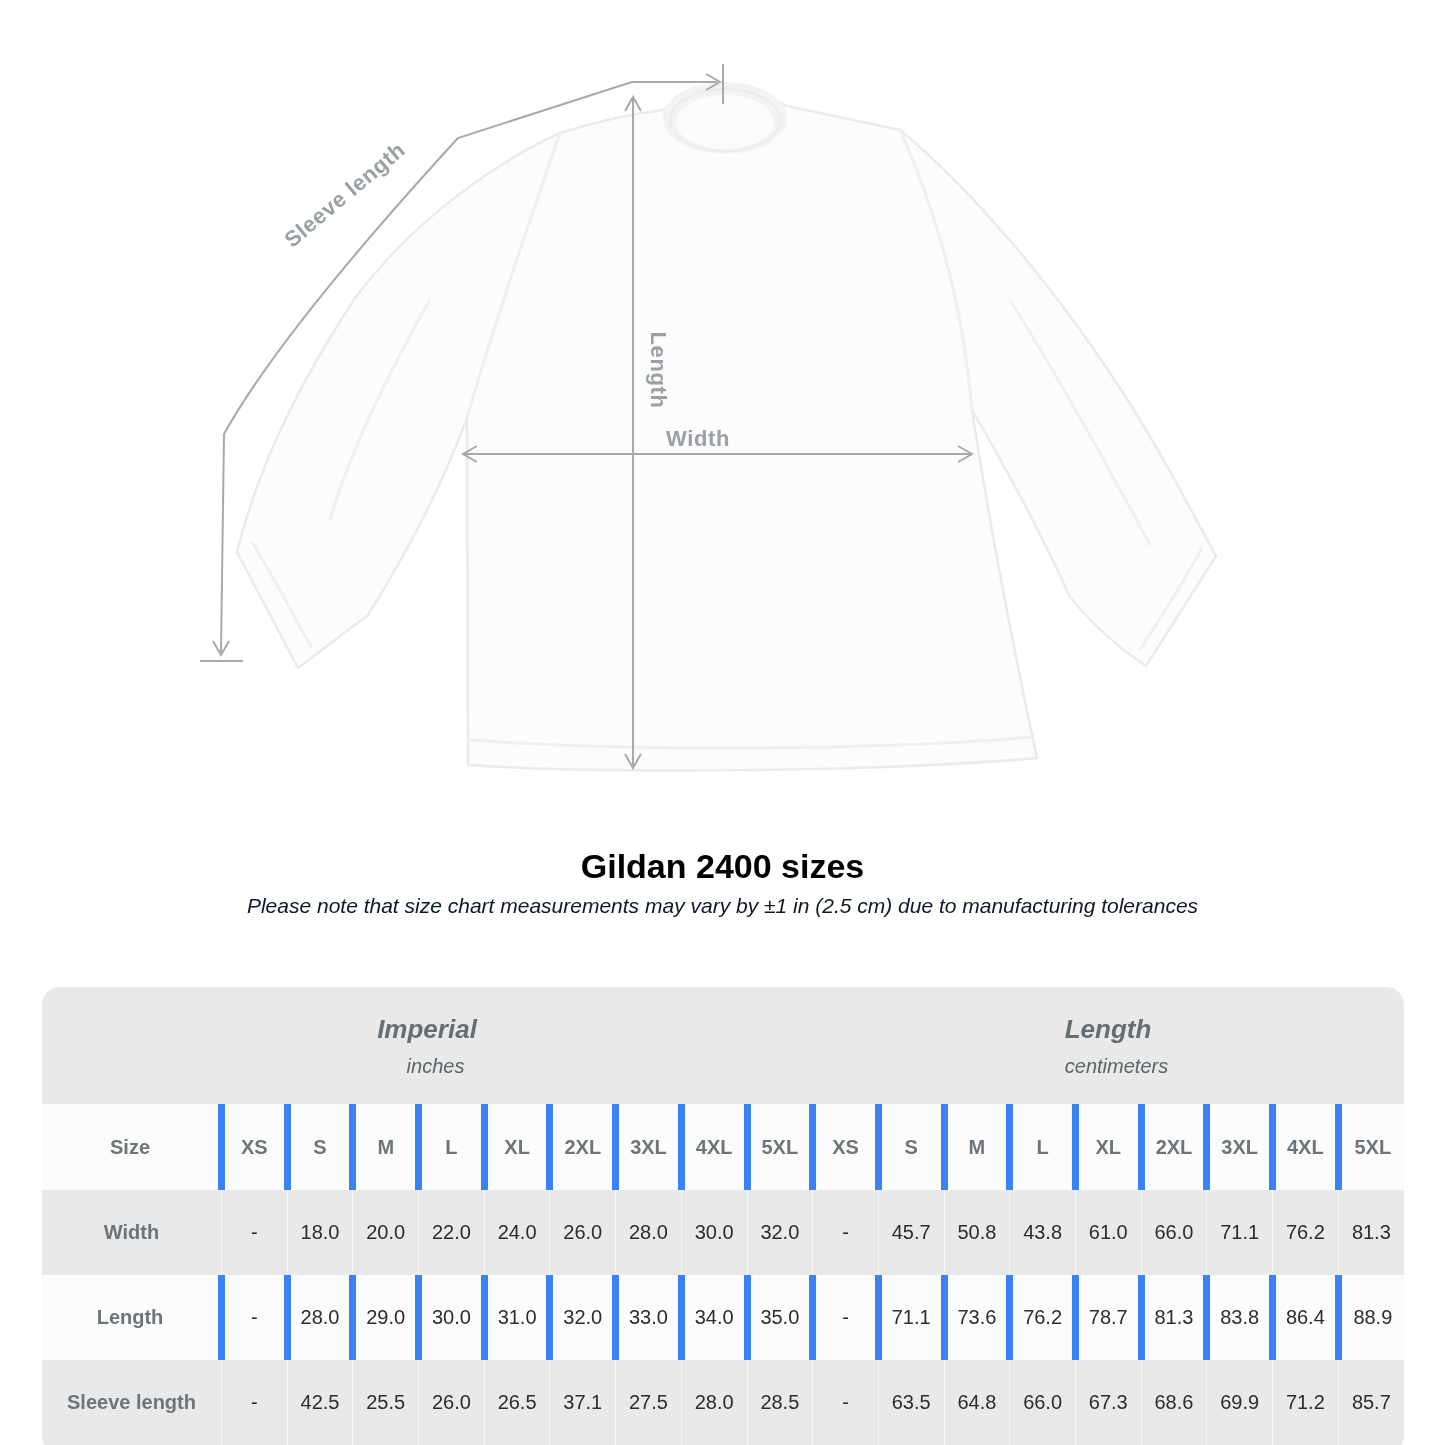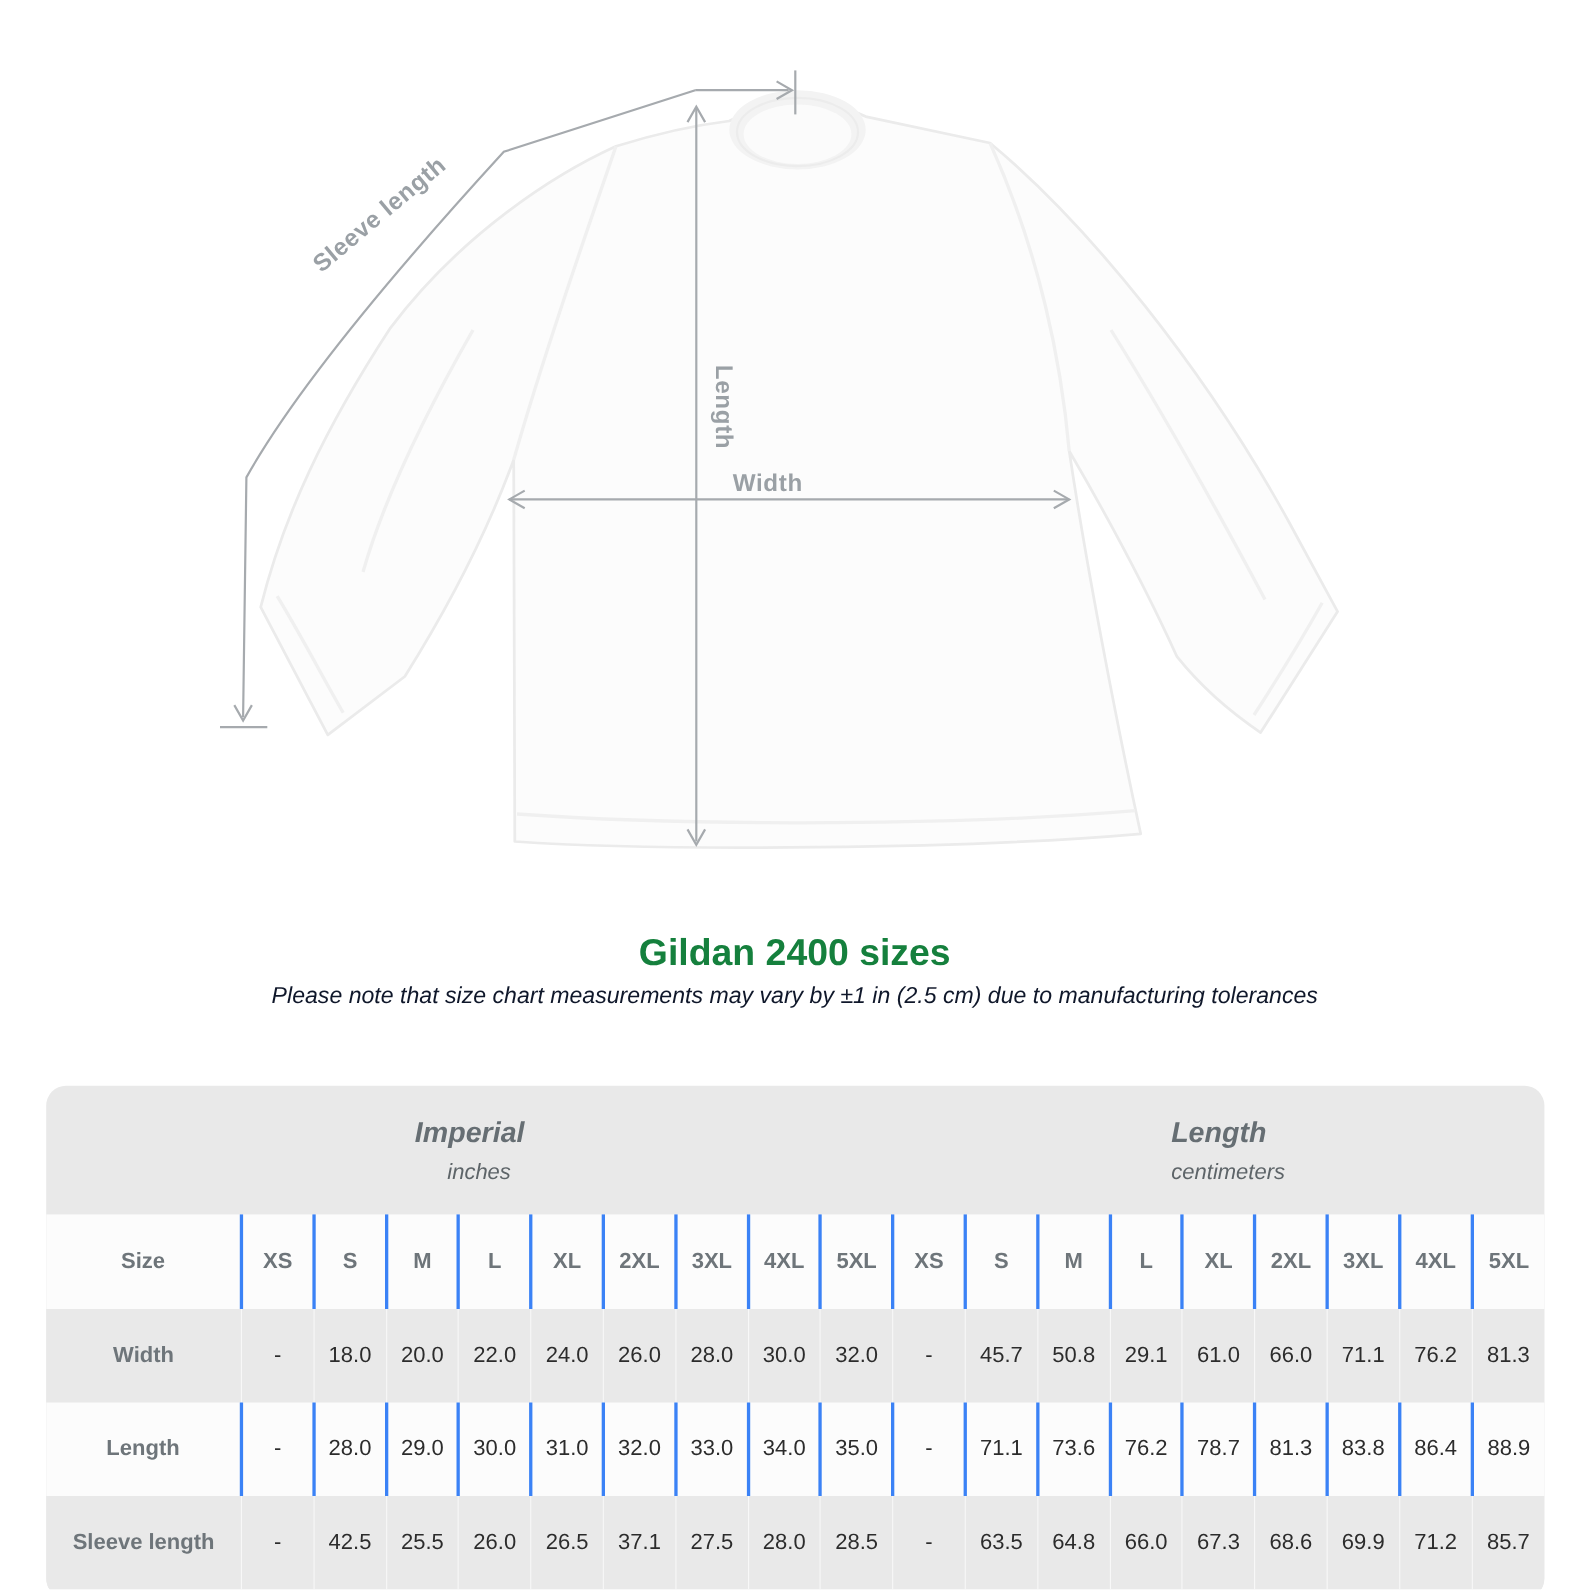--- a/index.html
+++ b/index.html
@@ -12,21 +12,21 @@
   .diagram svg { position:absolute; left:0; top:0; display:block; }
   .meas-label {
     position:absolute; font-weight:bold; font-size:22px; letter-spacing:0.6px;
     color:#9aa0a5; text-align:center; width:200px; line-height:26px;
   }
   .lbl-sleeve { left:245px; top:182px; transform:rotate(-40deg); }
   .lbl-length { left:558px; top:357px; transform:rotate(90deg); }
   .lbl-width  { left:598px; top:426px; }
   
   .caption { position:absolute; left:0; top:846px; width:1445px; text-align:center; }
-  .caption .title { margin:0; font-size:34px; line-height:40px; font-weight:bold; color:#15803d; }
+  .caption .title { margin:0; font-size:34px; line-height:40px; font-weight:bold; color:#000000; }
   .caption .subtitle { margin:8px 0 0 0; font-size:21px; font-style:italic; color:#0f172a; }
   
   .size-table {
     position:absolute; left:42px; top:987px; width:1362px; height:466px;
     background:#e9e9e9; border-radius:18px; overflow:hidden;
   }
   .units-row { display:flex; height:117px; }
   .unit-group { display:flex; flex-direction:column; align-items:center; justify-content:center; }
   .unit-group.imperial { width:770px; }
   .unit-group.metric { flex:1; }
@@ -34,21 +34,21 @@
   .unit-sub { font-size:20px; font-style:italic; color:#5d6468; margin-top:10px;margin-left:17px; }
   table.sizes { width:100%; border-collapse:collapse; table-layout:fixed; }
   table.sizes tr { height:85px; }
   table.sizes tr.row-head { height:86px; }
   table.sizes th, table.sizes td {
     text-align:center; vertical-align:middle; font-size:20px; padding:0;
   }
   table.sizes th { color:#6e757a; font-weight:bold; }
   table.sizes td { color:#2c2c2c; font-weight:normal; }
   table.sizes .lbl { width:176px; }
-  tr.row-light th, tr.row-light td { background:#fcfcfc; border-right:3px solid #3b82f6; }
+  tr.row-light th, tr.row-light td { background:#fcfcfc; border-right:7px solid #3b82f6; }
   tr.row-gray  th, tr.row-gray  td { background:#e9e9e9; border-right:1px solid #f8f8f8; }
   tr.row-light > *:last-child, tr.row-gray > *:last-child { border-right:none; }
 </style>
 </head>
 <body>
 
 <div class="page">
 
   <div class="diagram">
     <svg width="1445" height="830" viewBox="0 0 1445 830">
@@ -163,21 +163,21 @@
             <td>20.0</td>
             <td>22.0</td>
             <td>24.0</td>
             <td>26.0</td>
             <td>28.0</td>
             <td>30.0</td>
             <td>32.0</td>
             <td>-</td>
             <td>45.7</td>
             <td>50.8</td>
-            <td>29.1</td>
+            <td>43.8</td>
             <td>61.0</td>
             <td>66.0</td>
             <td>71.1</td>
             <td>76.2</td>
             <td>81.3</td>
           </tr>
           <tr class="row-light">
             <th class="lbl">Length</th>
             <td>-</td>
             <td>28.0</td>

